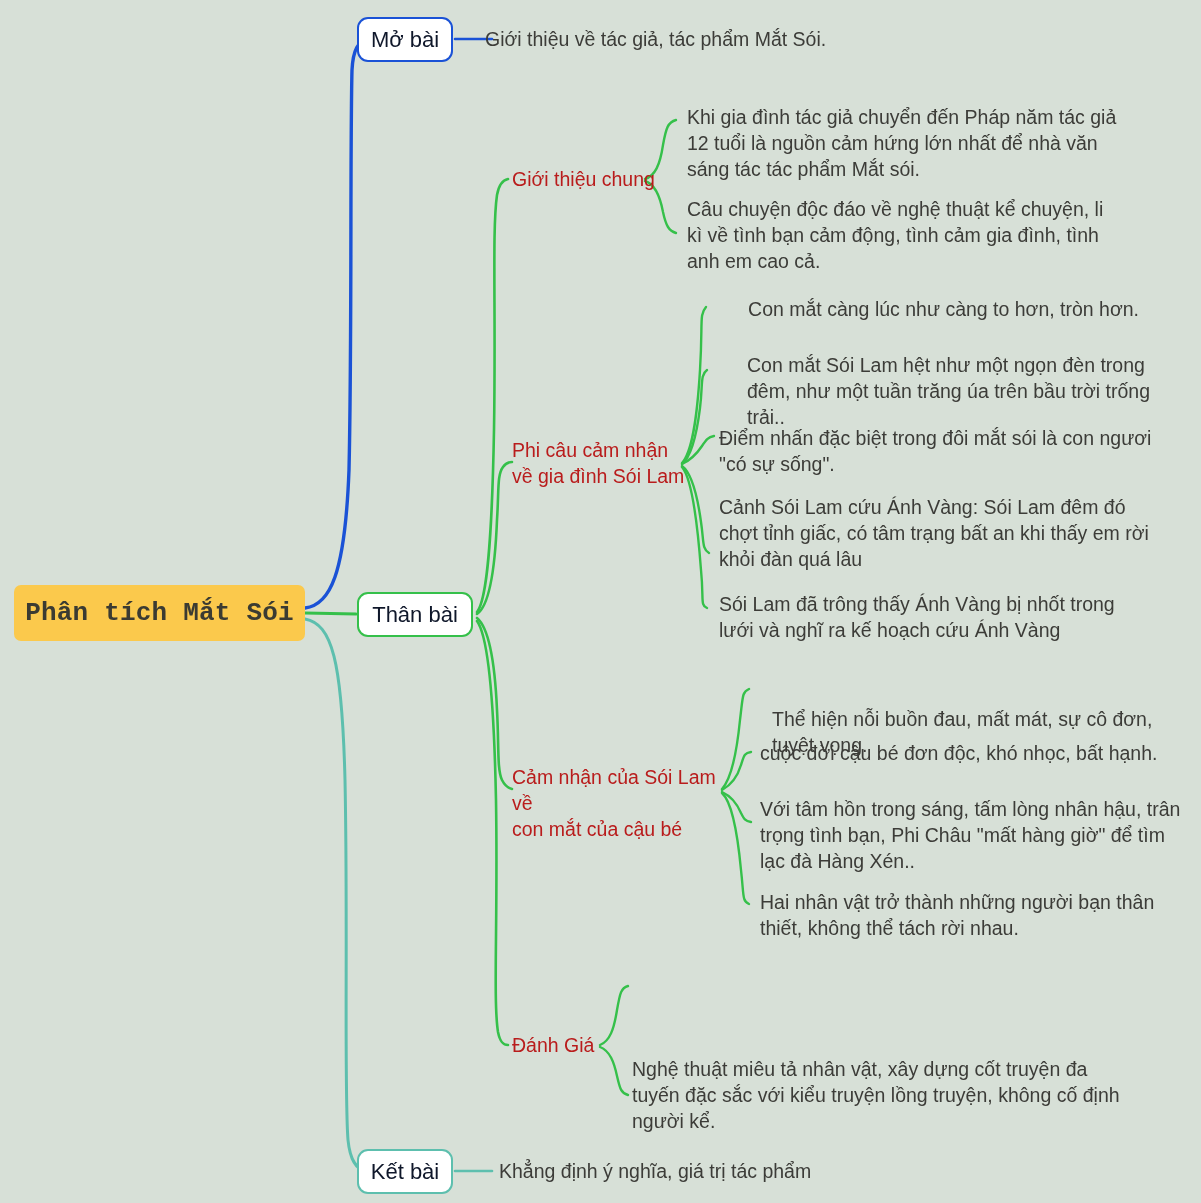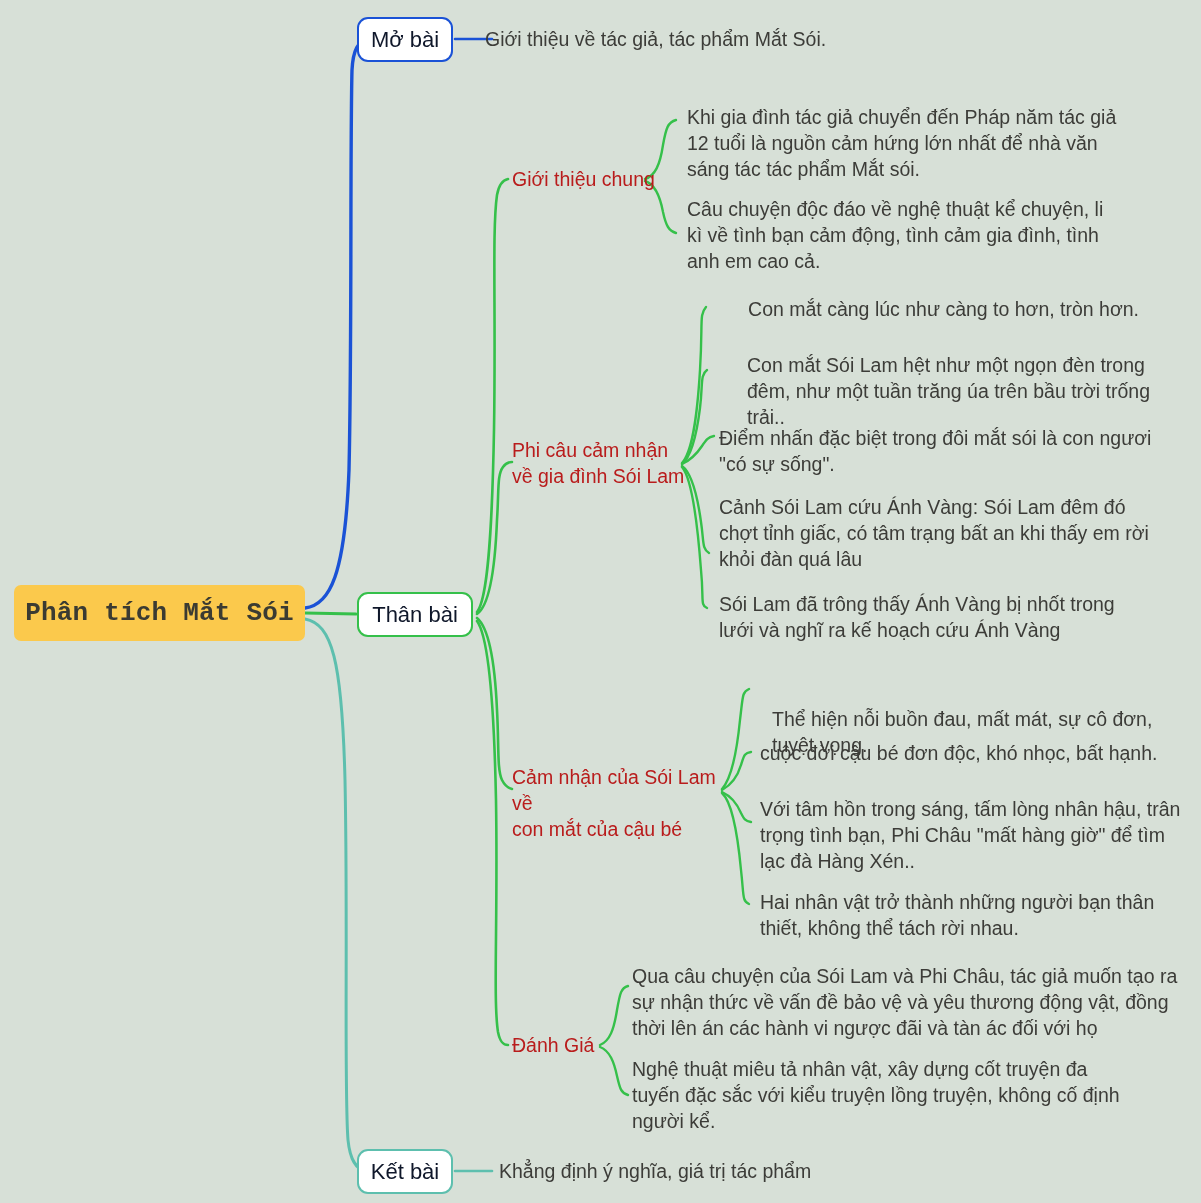--- a/index.html
+++ b/index.html
@@ -164,17 +164,16 @@
   <div class="leaf" style="left:760px; top:706px; width:410px;margin-left:12px;"> Thể hiện nỗi buồn đau, mất mát, sự cô đơn, tuyệt vọng.</div>
 
   <div class="leaf" style="left:760px; top:740px; width:410px;"> cuộc đời cậu bé đơn độc, khó nhọc, bất hạnh.</div>
 
   <div class="leaf" style="left:760px; top:796px; width:424px;">Với tâm hồn trong sáng, tấm lòng nhân hậu, trân trọng tình bạn, Phi Châu "mất hàng giờ" để tìm lạc đà Hàng Xén..</div>
 
   <div class="leaf" style="left:760px; top:889px; width:424px;">Hai nhân vật trở thành những người bạn thân thiết, không thể tách rời nhau.</div>
 
   <div class="sub-label" style="left:512px; top:1032px; width:100px;">Đánh Giá</div>
 
-  <div class="leaf" style="left:632px; top:963px; width:556px;">Qua câu chuyện của Sói Lam và Phi Châu, tác giả muốn tạo ra sự nhận thức về vấn đề bảo vệ và yêu thương động vật, đồng thời lên án các hành vi ngược đãi và tàn ác đối với họ</div>
 
   <div class="leaf" style="left:632px; top:1056px; width:500px;">Nghệ thuật miêu tả nhân vật, xây dựng cốt truyện đa tuyến đặc sắc với kiểu truyện lồng truyện, không cố định người kể.</div>
 
 </div>
 
 </body></html>

